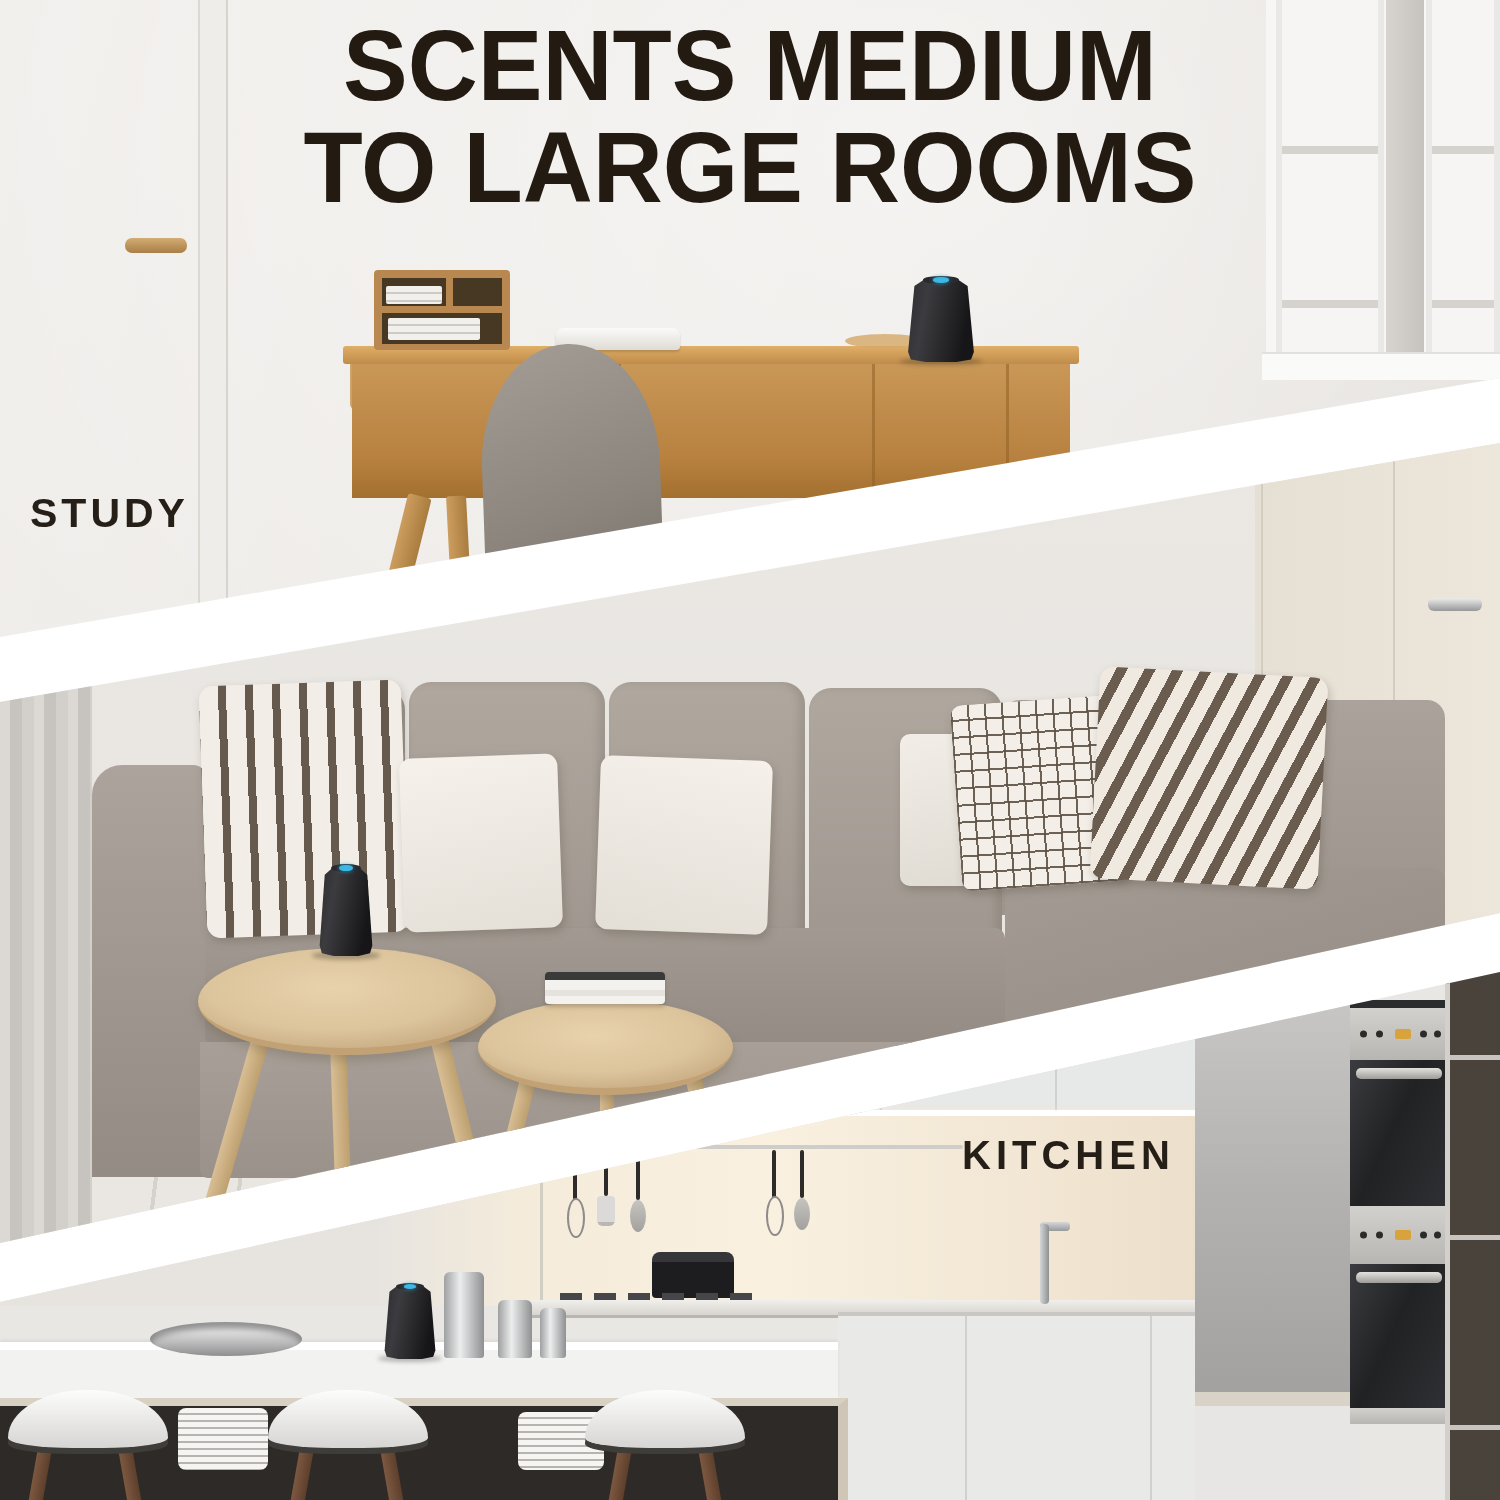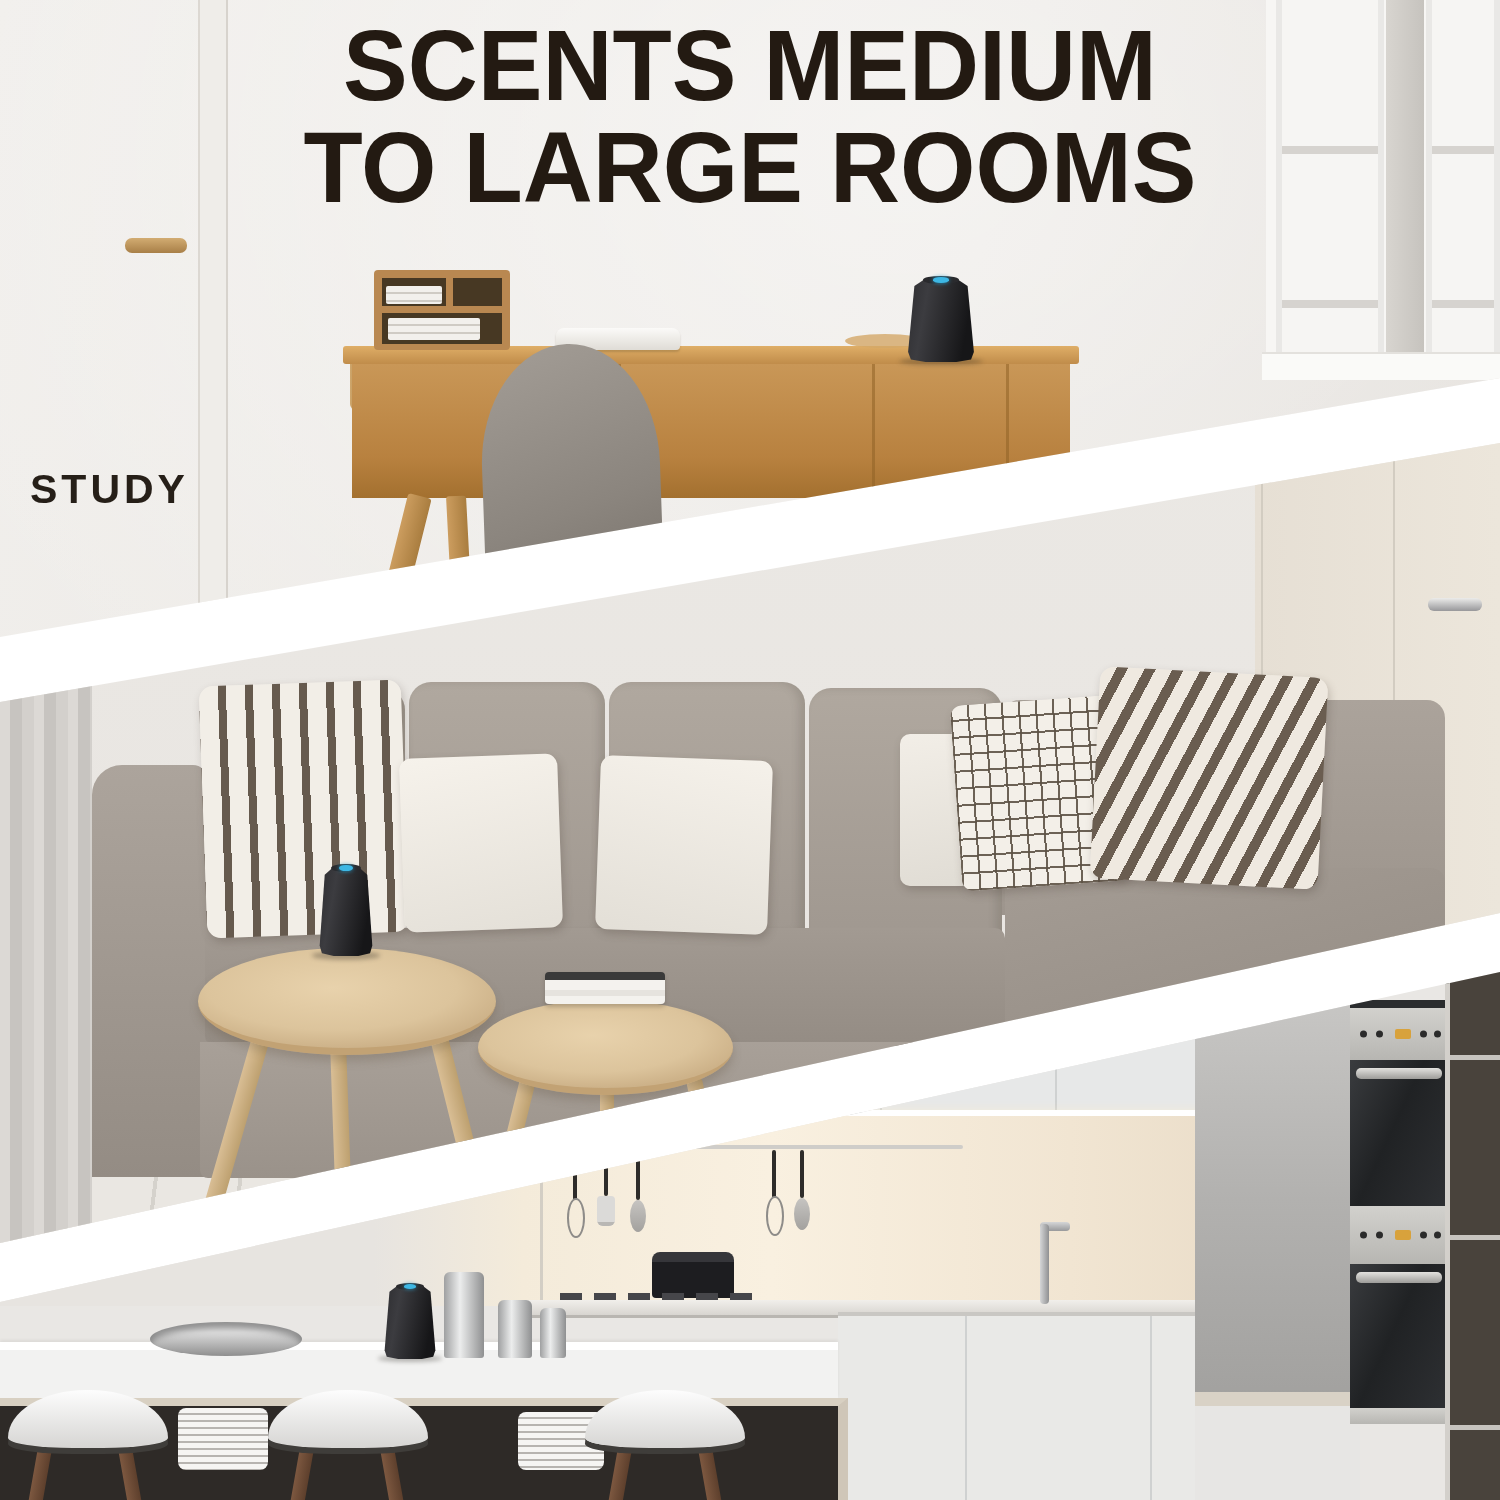--- a/index.html
+++ b/index.html
@@ -227,21 +227,21 @@
     <div class="abs chair-back"></div>
     <div class="abs chair-leg"></div>
 
     <div class="diffuser" style="left:906px;top:276px;width:70px;height:86px;">
       <div class="dif-shadow"></div>
       <div class="dif-body"></div>
       <div class="dif-top"></div>
       <div class="dif-btn"></div>
     </div>
 
-    <div class="room-label" style="left:30px;top:466px;">STUDY</div>
+    <div class="room-label" style="left:30px;top:490px;">STUDY</div>
   </div>
 
   <div class="scene" id="living">
     <div class="abs living-wall"></div>
     <div class="abs floor"></div>
     <div class="abs curtain"></div>
 
     <div class="abs wardrobe">
       <div class="ward-seam" style="left:6px;"></div>
       <div class="ward-seam" style="left:138px;"></div>
@@ -290,20 +290,21 @@
 
     <div class="abs upper-cabs">
       <div class="cab-seam" style="left:185px;"></div>
       <div class="cab-seam" style="left:360px;"></div>
       <div class="cab-seam" style="left:535px;"></div>
     </div>
     <div class="abs lightbar"></div>
     <div class="abs backsplash"></div>
     <div class="abs splash-div"></div>
 
+    <div class="room-label" style="left:962px;top:1133px;font-size:40px;letter-spacing:5px;">KITCHEN</div>
 
     <div class="abs rail"></div>
     <div class="utensil" style="left:565px;top:1152px;">
       <div class="u-handle"></div>
         <div class="u-whisk"></div>
       </div>
     <div class="utensil" style="left:596px;top:1148px;">
       <div class="u-handle"></div>
         <div class="u-spat"></div>
       </div>

